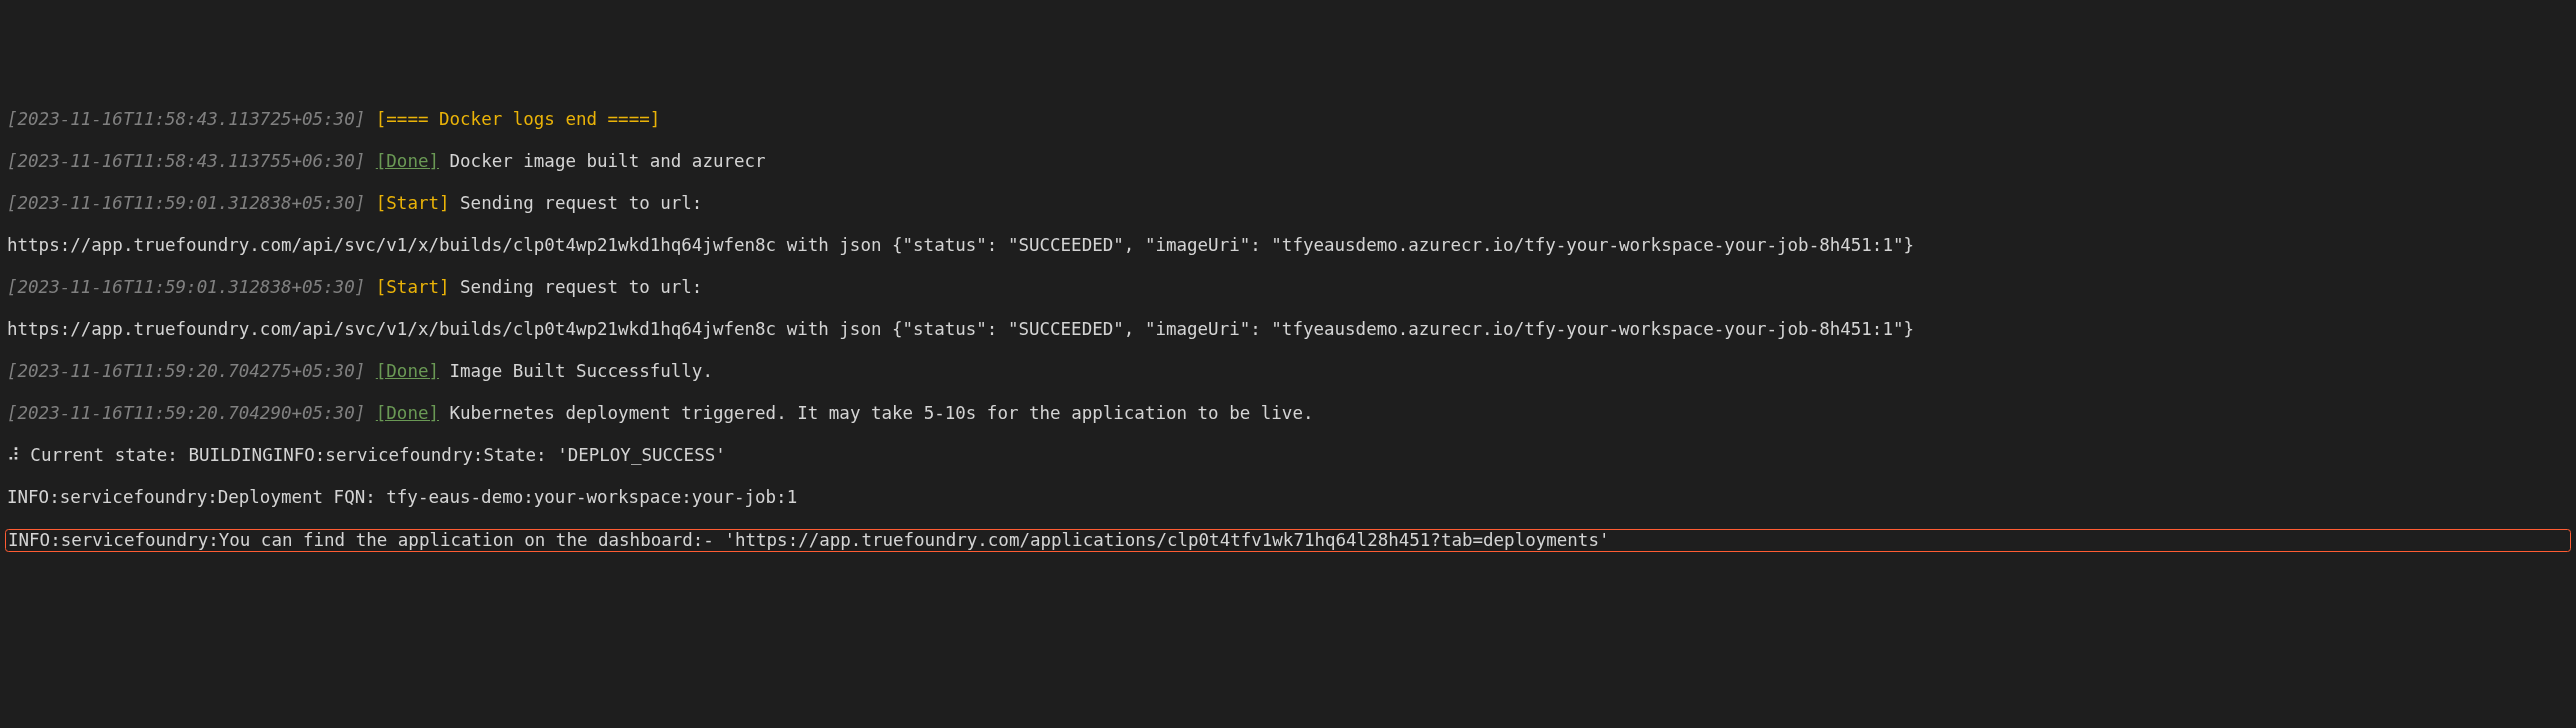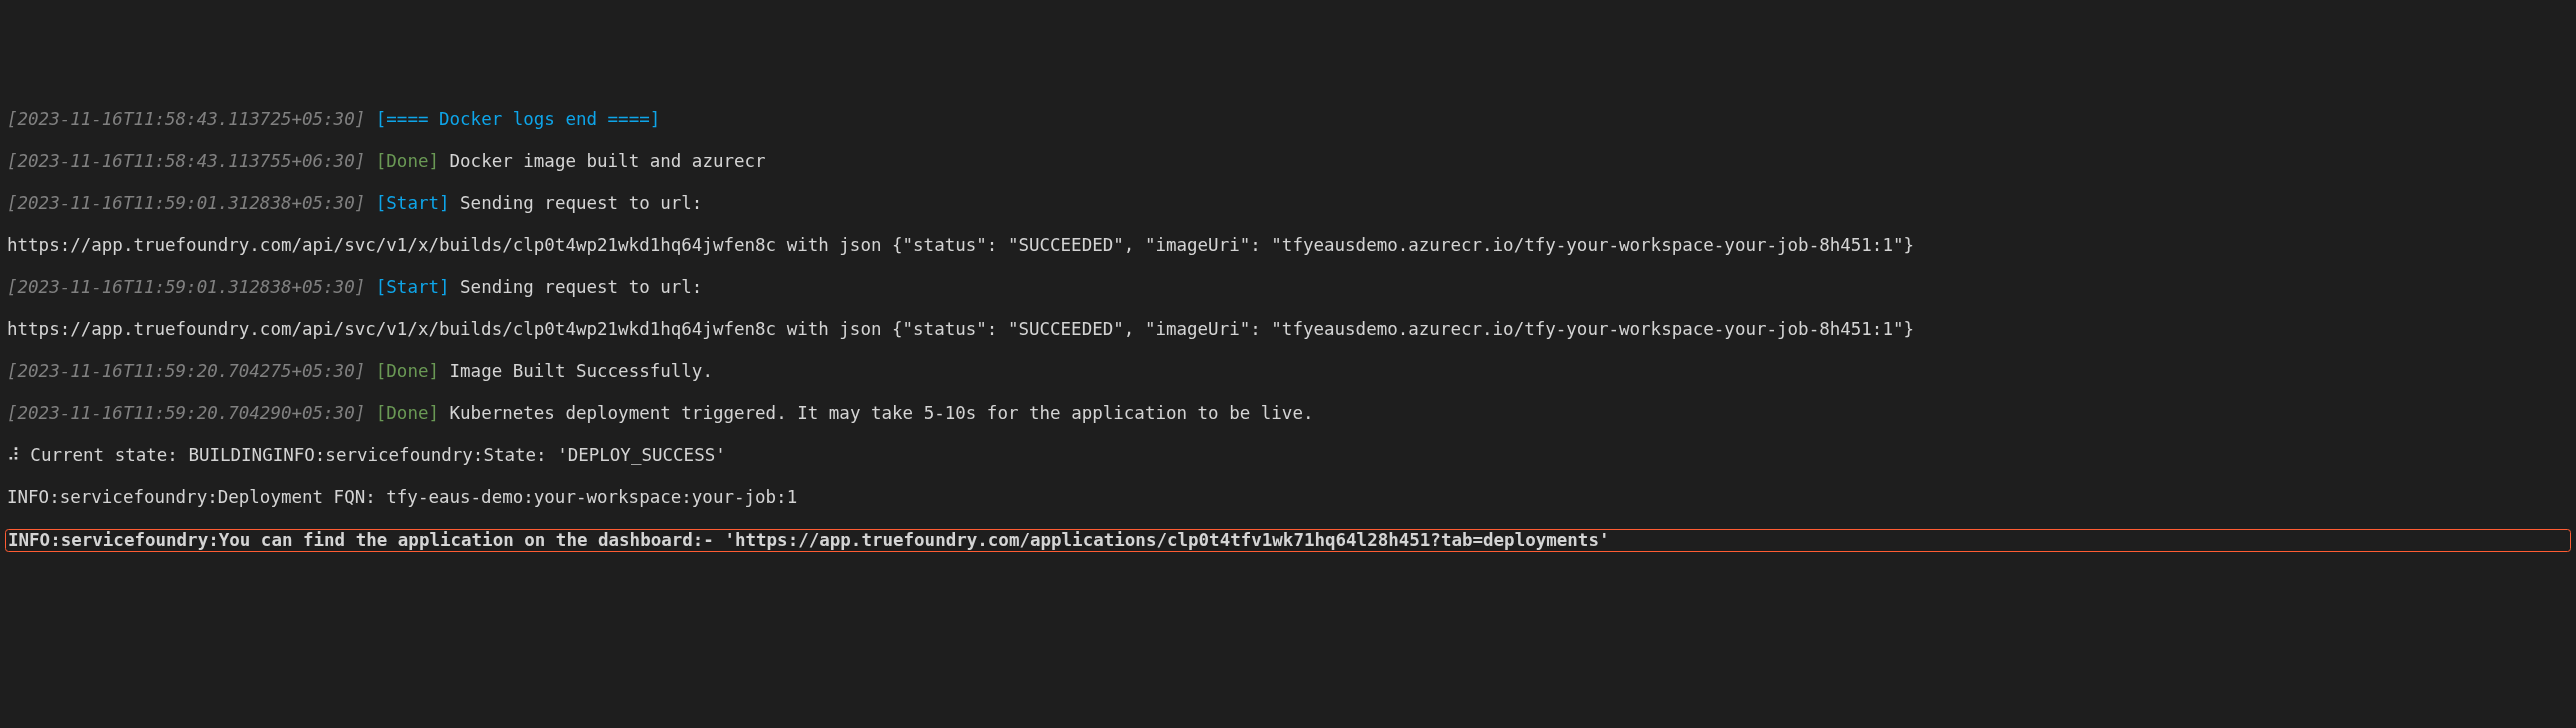--- a/index.html
+++ b/index.html
@@ -17,29 +17,28 @@
     width: 2576px;
     height: 728px;
     overflow: hidden;
     white-space: pre-wrap;
     word-break: break-all;
   }
   .line {
     display: block;
   }
   .ts { color: #808080; font-style: italic; }
-  .cyan { color: #0ea5e9; text-align: center; }
-  .green { color: #6a9955; }
+  .cyan { color: #eab308; text-align: center; }
+  .green { color: #6a9955; text-decoration: underline; }
   .highlight-box {
     border: 1.8px solid #ff5c33;
     border-radius: 3.5px;
     padding: 0 1.8px;
     margin: 0 -1.8px;
     display: block;
-    font-weight: bold;
   }
   .cursor {
     display: inline-block;
     width: 8.8px;
     height: 19px;
     background: #aeafad;
     vertical-align: text-bottom;
     margin-left: 0.9px;
   }
   .spinner {

